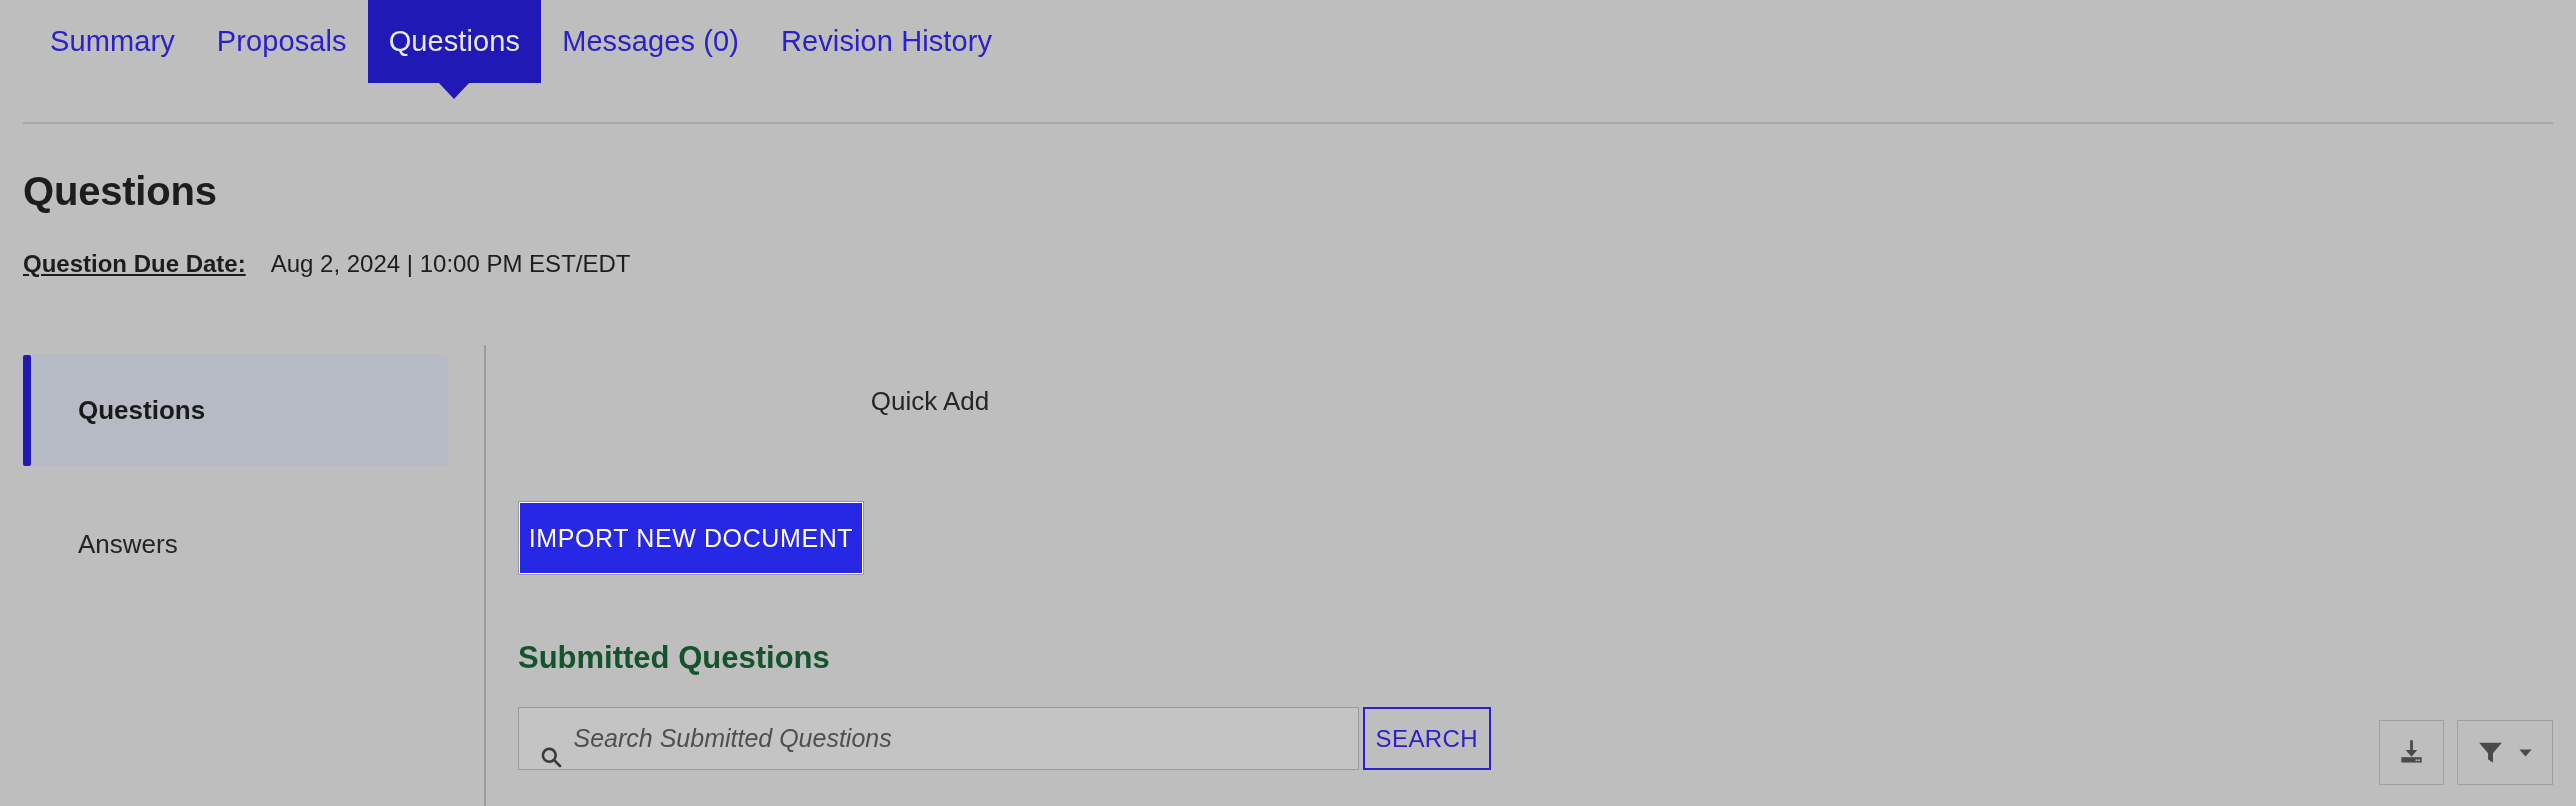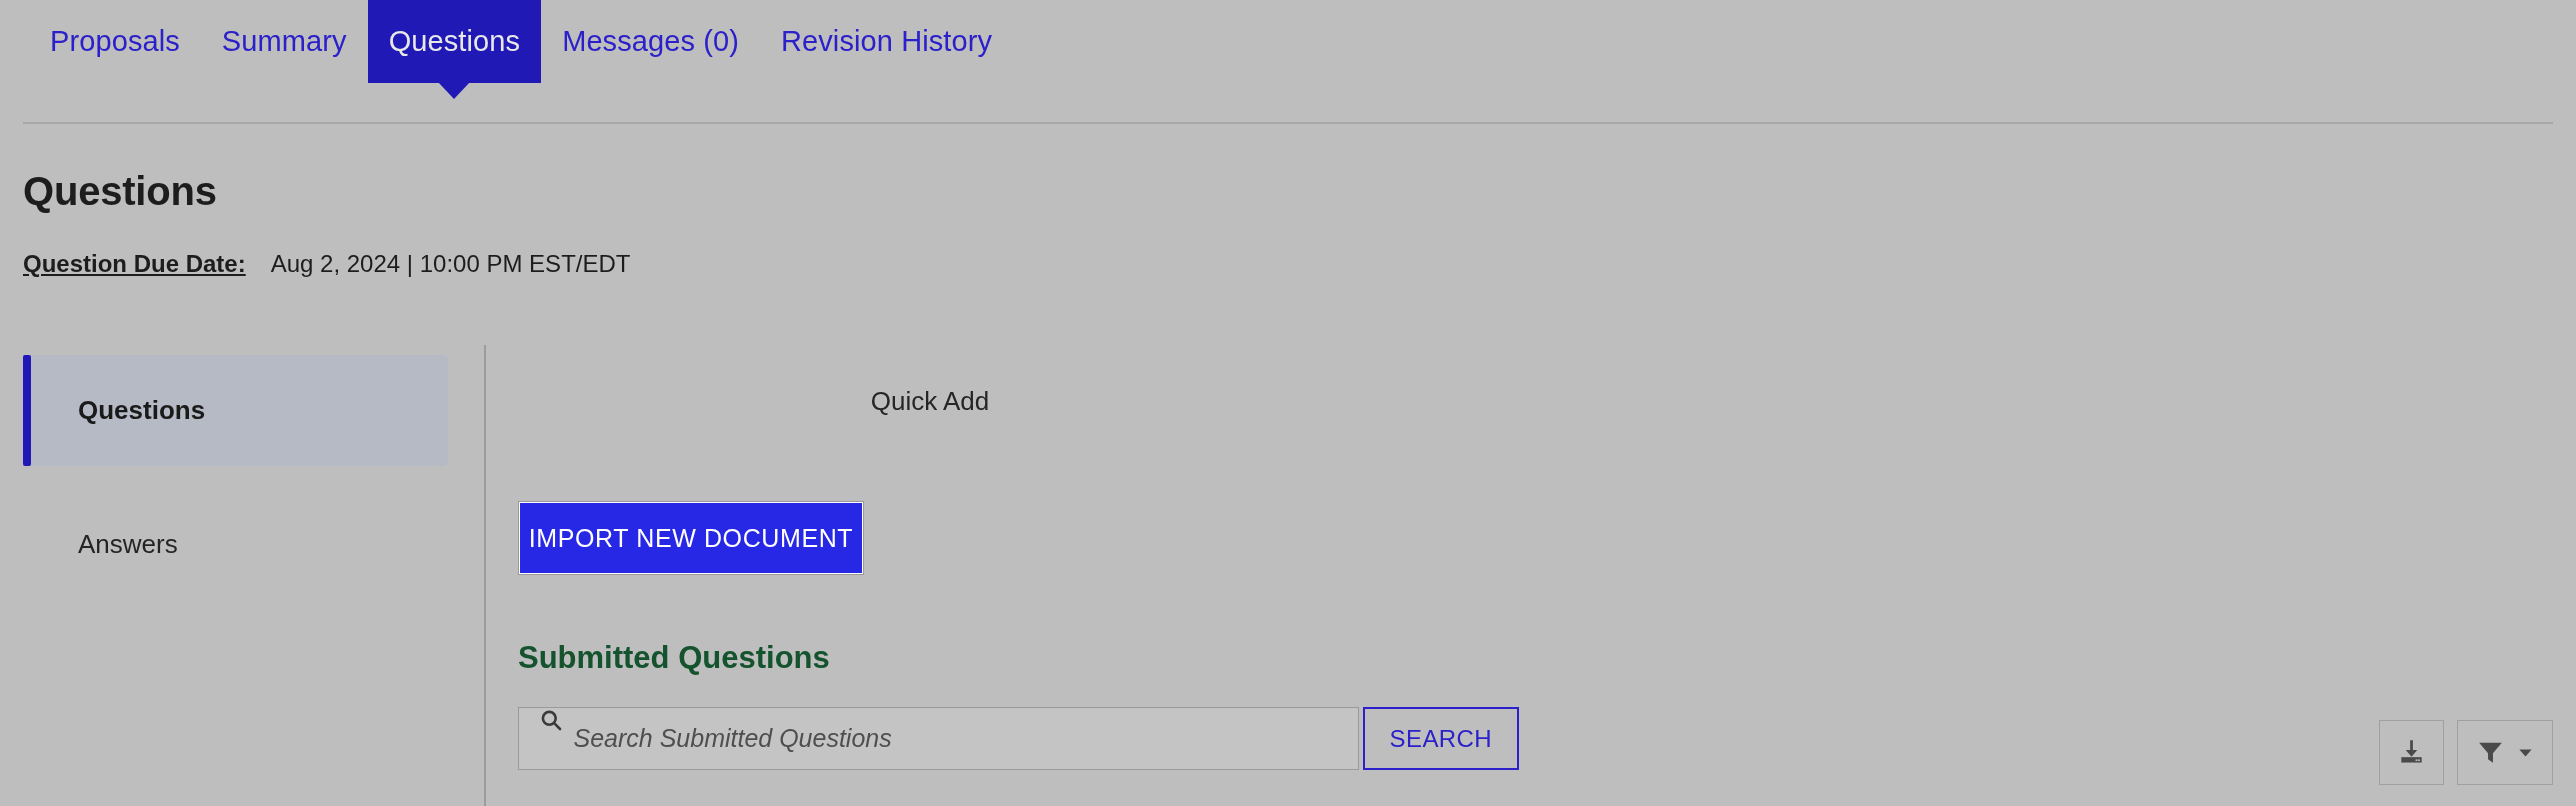--- a/index.html
+++ b/index.html
@@ -216,21 +216,21 @@
     position: relative;
     height: 63px;
   }
 
   .search-box {
     width: 841px;
     height: 63px;
     border: 1.9px solid #9a9a9a;
     background: #c4c4c4;
     display: flex;
-    align-items: flex-start;
+    align-items: flex-end;
     padding-left: 20px;
     cursor: text;
   }
 
   .search-icon { width: 24px; height: 24px; flex: 0 0 auto; margin-right: 10.5px; }
   .search-icon svg { display: block; }
 
   .search-input {
     flex: 1;
     border: none;
@@ -238,21 +238,21 @@
     background: transparent;
     font-family: "Liberation Sans", sans-serif;
     font-size: 25px;
     font-style: italic;
     color: #4c4c4c;
     height: 100%;
   }
   .search-input::placeholder { color: #4f4f4f; font-style: italic; opacity: 1; }
 
   .search-btn {
-    width: 156px;
+    width: 128px;
     height: 63px;
     margin-left: 3.8px;
     border: 2.9px solid #2b20c9;
     background: #bebebe;
     color: #2b20c9;
     font-size: 24px;
     font-family: "Liberation Sans", sans-serif;
     letter-spacing: 0.4px;
     display: flex;
     align-items: center;
@@ -283,24 +283,24 @@
   .icon-btn.filter { width: 96px; gap: 8.6px; }
   .icon-btn svg { display: block; }
 </style>
 </head>
 <body>
 
 <div id="page">
 
   <div class="tabbar">
     <div class="tab">
+      <span>Summary</span>
+    </div>
+    <div class="tab">
       <span>Proposals</span>
-    </div>
-    <div class="tab">
-      <span>Summary</span>
     </div>
     <div class="tab active">
       <span>Questions</span>
       <span class="caret"></span>
     </div>
     <div class="tab">
       <span>Messages (0)</span>
     </div>
     <div class="tab">
       <span>Revision History</span>

